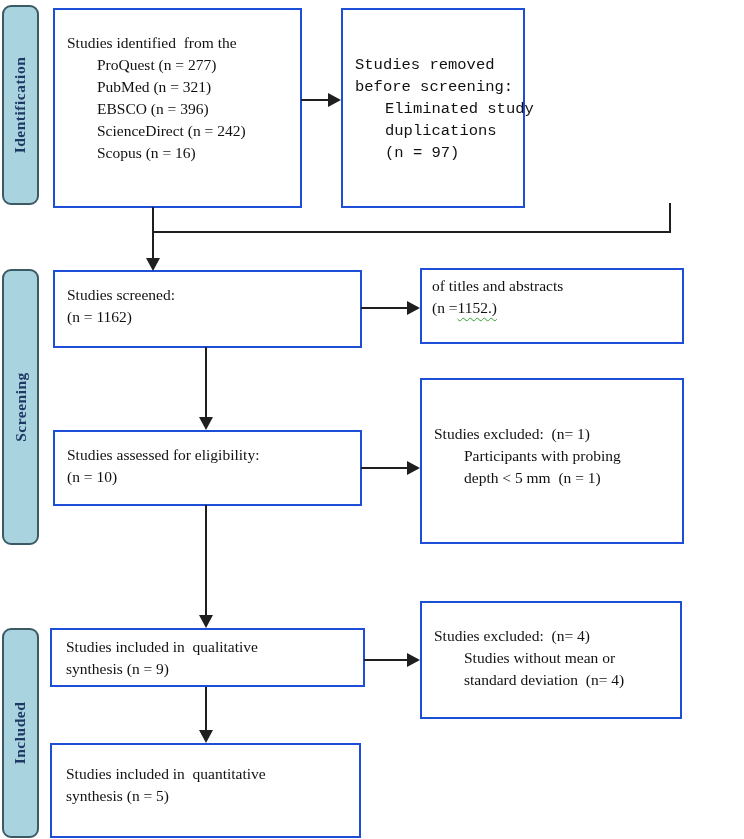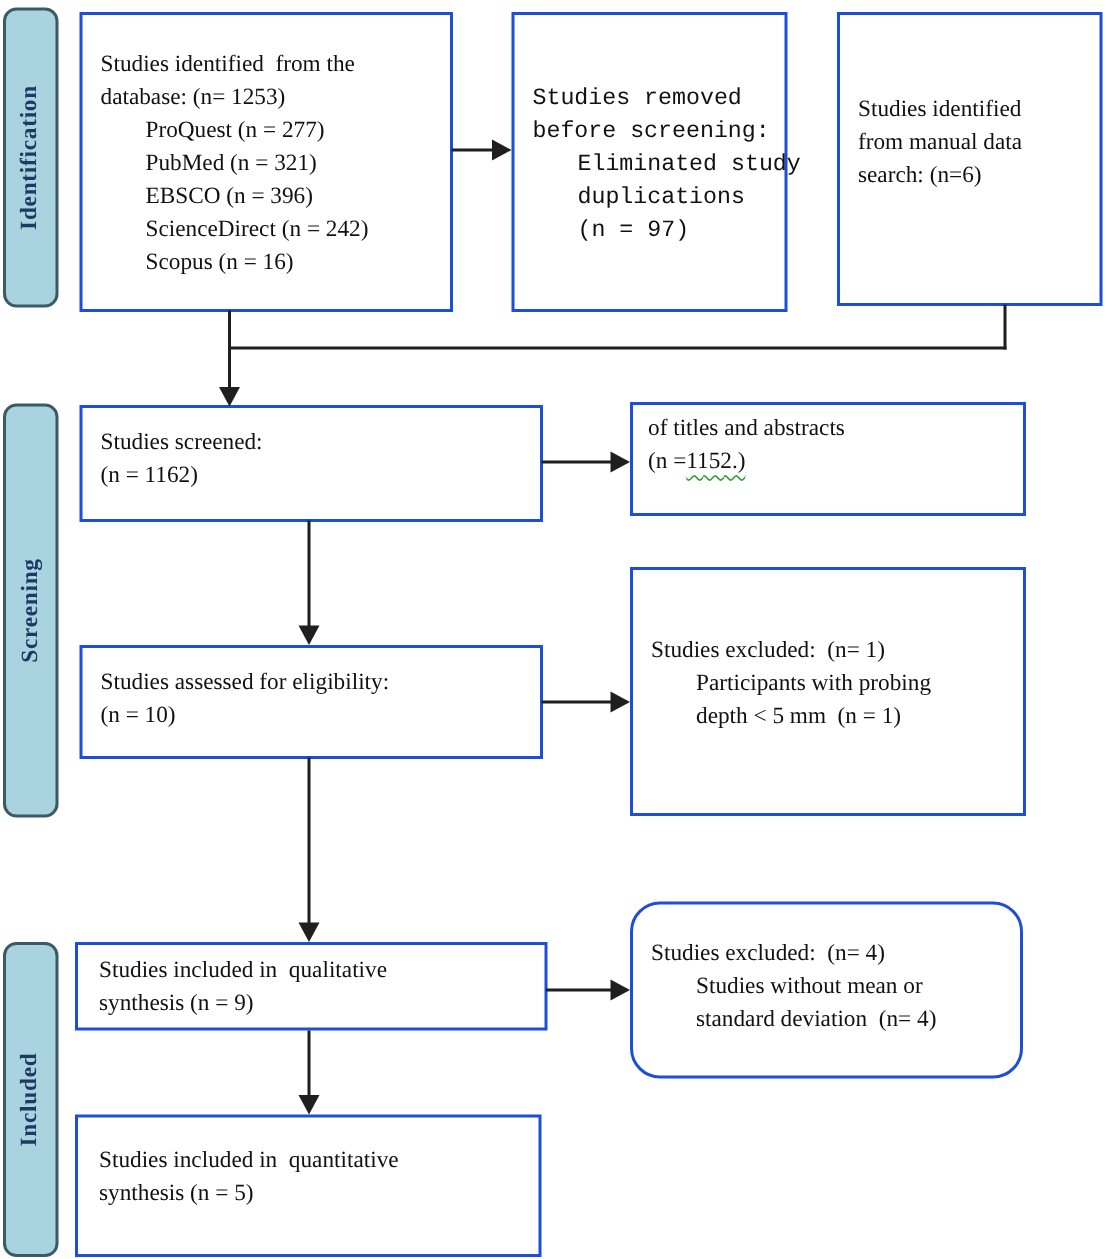--- a/index.html
+++ b/index.html
@@ -61,41 +61,35 @@
   </div>
   <div class="stage" style="top:269px; height:276px;">
     <span>Screening</span>
   </div>
   <div class="stage" style="top:628px; height:210px;">
     <span>Included</span>
   </div>
 
   <div class="box" style="left:53px; top:8px; width:249px; height:200px; padding:22px 0 0 12px;">
     <div class="line">Studies identified  from the</div>
-    <div class="line">database: (n= 1253)</div>
     <div class="line indent">ProQuest (n = 277)</div>
     <div class="line indent">PubMed (n = 321)</div>
     <div class="line indent">EBSCO (n = 396)</div>
     <div class="line indent">ScienceDirect (n = 242)</div>
     <div class="line indent">Scopus (n = 16)</div>
   </div>
 
   <div class="box" style="left:341px; top:8px; width:184px; height:200px; padding:44px 0 0 12px;font-family:Liberation Mono, monospace;">
     <div class="line">Studies removed</div>
     <div class="line">before screening:</div>
     <div class="line indent">Eliminated study</div>
     <div class="line indent">duplications</div>
     <div class="line indent">(n = 97)</div>
   </div>
 
-  <div class="box" style="left:558px; top:8px; width:177px; height:196px; padding:52px 0 0 12px;">
-    <div class="line">Studies identified</div>
-    <div class="line">from manual data</div>
-    <div class="line">search: (n=6)</div>
-  </div>
 
   <div class="box" style="left:53px; top:270px; width:309px; height:78px; padding:12px 0 0 12px;">
     <div class="line">Studies screened:</div>
     <div class="line">(n = 1162)</div>
   </div>
 
   <div class="box" style="left:420px; top:268px; width:264px; height:76px; padding:5px 0 0 10px;">
     <div class="line">of titles and abstracts</div>
     <div class="line"><span>(n =</span><span class="wavy">1152.)</span></div>
   </div>
@@ -109,21 +103,21 @@
     <div class="line">Studies excluded:  (n= 1)</div>
     <div class="line indent">Participants with probing</div>
     <div class="line indent">depth &lt; 5 mm  (n = 1)</div>
   </div>
 
   <div class="box" style="left:50px; top:628px; width:315px; height:59px; padding:6px 0 0 14px;">
     <div class="line">Studies included in  qualitative</div>
     <div class="line">synthesis (n = 9)</div>
   </div>
 
-  <div class="box" style="left:420px; top:601px; width:262px; height:118px; padding:22px 0 0 12px;border-radius:20px;">
+  <div class="box" style="left:420px; top:601px; width:262px; height:118px; padding:22px 0 0 12px;">
     <div class="line">Studies excluded:  (n= 4)</div>
     <div class="line indent">Studies without mean or</div>
     <div class="line indent">standard deviation  (n= 4)</div>
   </div>
 
   <div class="box" style="left:50px; top:743px; width:311px; height:95px; padding:18px 0 0 14px;">
     <div class="line">Studies included in  quantitative</div>
     <div class="line">synthesis (n = 5)</div>
   </div>
 

